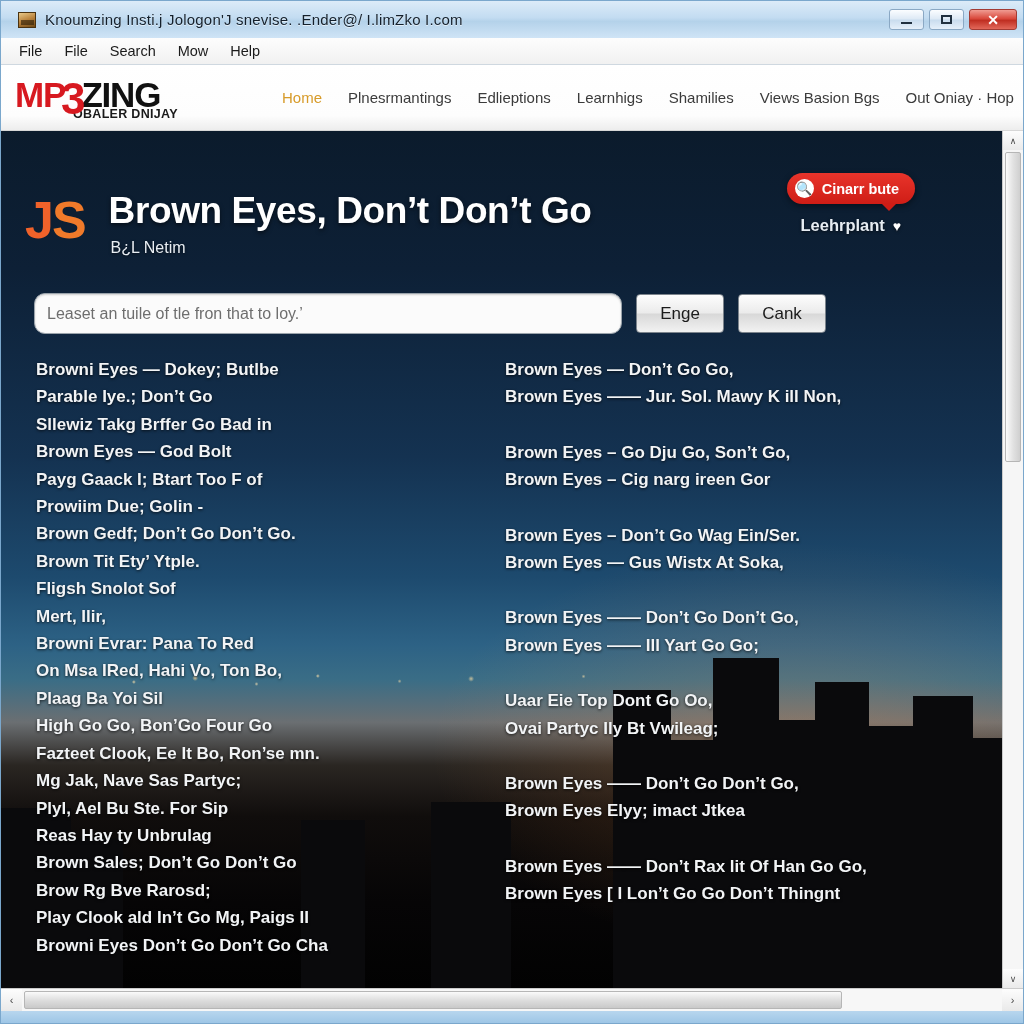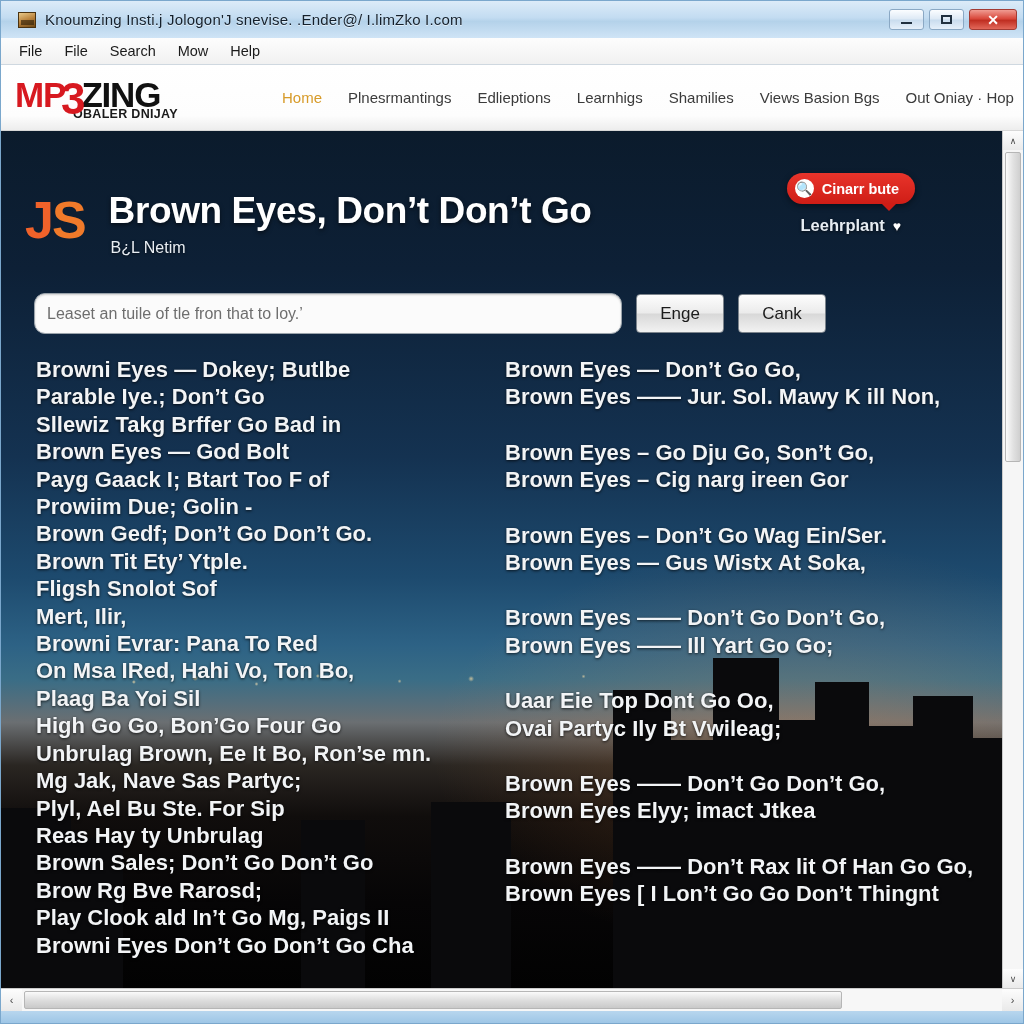--- a/index.html
+++ b/index.html
@@ -338,21 +338,21 @@
     display: flex;
     margin: 22px 0 0 0;
     position: relative;
   }
   .col {
     position: relative;
   }
   .col-left { width: 452px; padding-left: 35px; }
   .col-right { width: 520px; padding-left: 52px; }
   .result-line {
-    font-size: 22px;
+    font-size: 17px;
     font-weight: bold;
     color: #f2f4f6;
     line-height: 27.4px;
     white-space: nowrap;
     text-shadow: 0 1px 3px rgba(0,0,0,.75);
     cursor: pointer;
   }
   .group { margin-bottom: 28px; }
   .group:last-child { margin-bottom: 0; }
 
@@ -518,21 +518,21 @@
               <div class="result-line">Payg Gaack I; Btart Too F of</div>
               <div class="result-line">Prowiim Due; Golin -</div>
               <div class="result-line">Brown Gedf; Don’t Go Don’t Go.</div>
               <div class="result-line">Brown Tit Ety’ Ytple.</div>
               <div class="result-line">Fligsh Snolot Sof</div>
               <div class="result-line">Mert, Ilir,</div>
               <div class="result-line">Browni Evrar: Pana To Red</div>
               <div class="result-line">On Msa IRed, Hahi Vo, Ton Bo,</div>
               <div class="result-line">Plaag Ba Yoi Sil</div>
               <div class="result-line">High Go Go, Bon’Go Four Go</div>
-              <div class="result-line">Unbrulag Brown, Ee It Bo, Ron’se mn.</div>
+              <div class="result-line">Fazteet Clook, Ee It Bo, Ron’se mn.</div>
               <div class="result-line">Mg Jak, Nave Sas Partyc;</div>
               <div class="result-line">Plyl, Ael Bu Ste. For Sip</div>
               <div class="result-line">Reas Hay ty Unbrulag</div>
               <div class="result-line">Brown Sales; Don’t Go Don’t Go</div>
               <div class="result-line">Brow Rg Bve Rarosd;</div>
               <div class="result-line">Play Clook ald In’t Go Mg, Paigs II</div>
               <div class="result-line">Browni Eyes Don’t Go Don’t Go Cha</div>
             </div>
           </div>
         <div class="col col-right">

